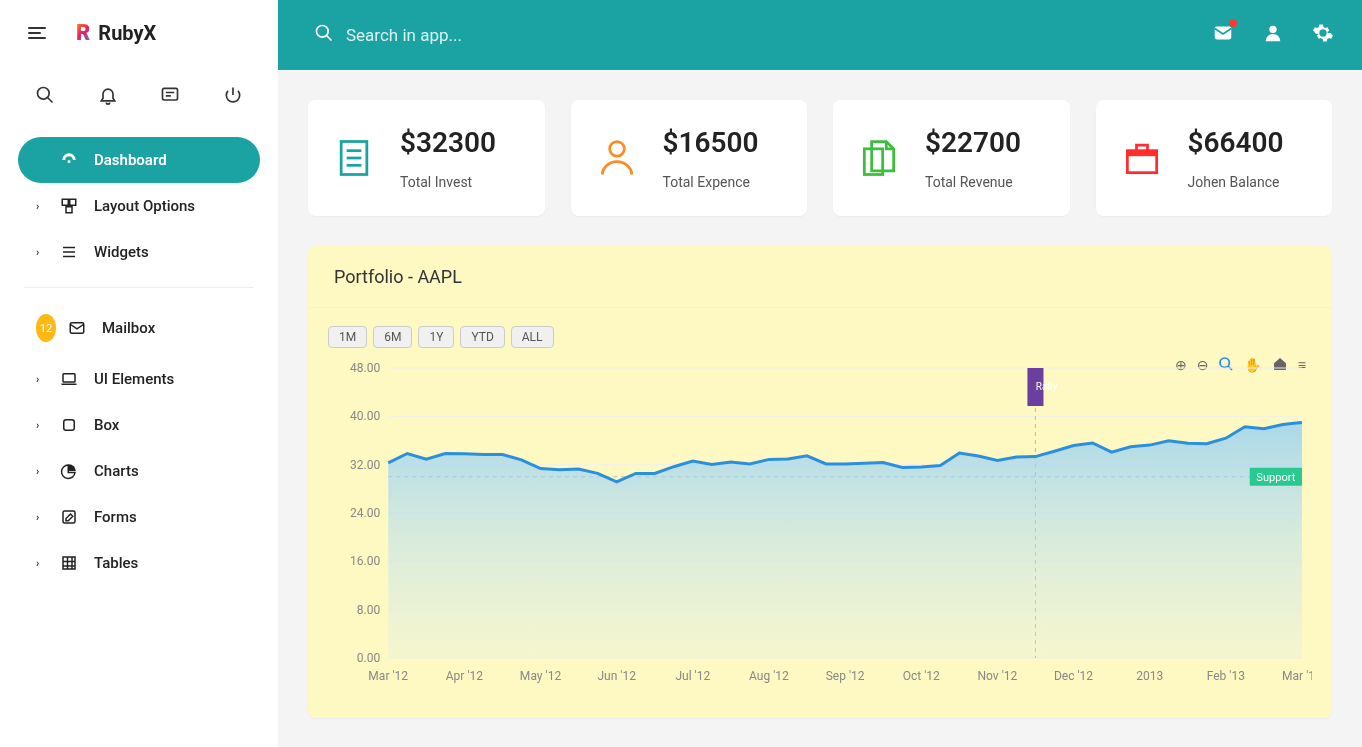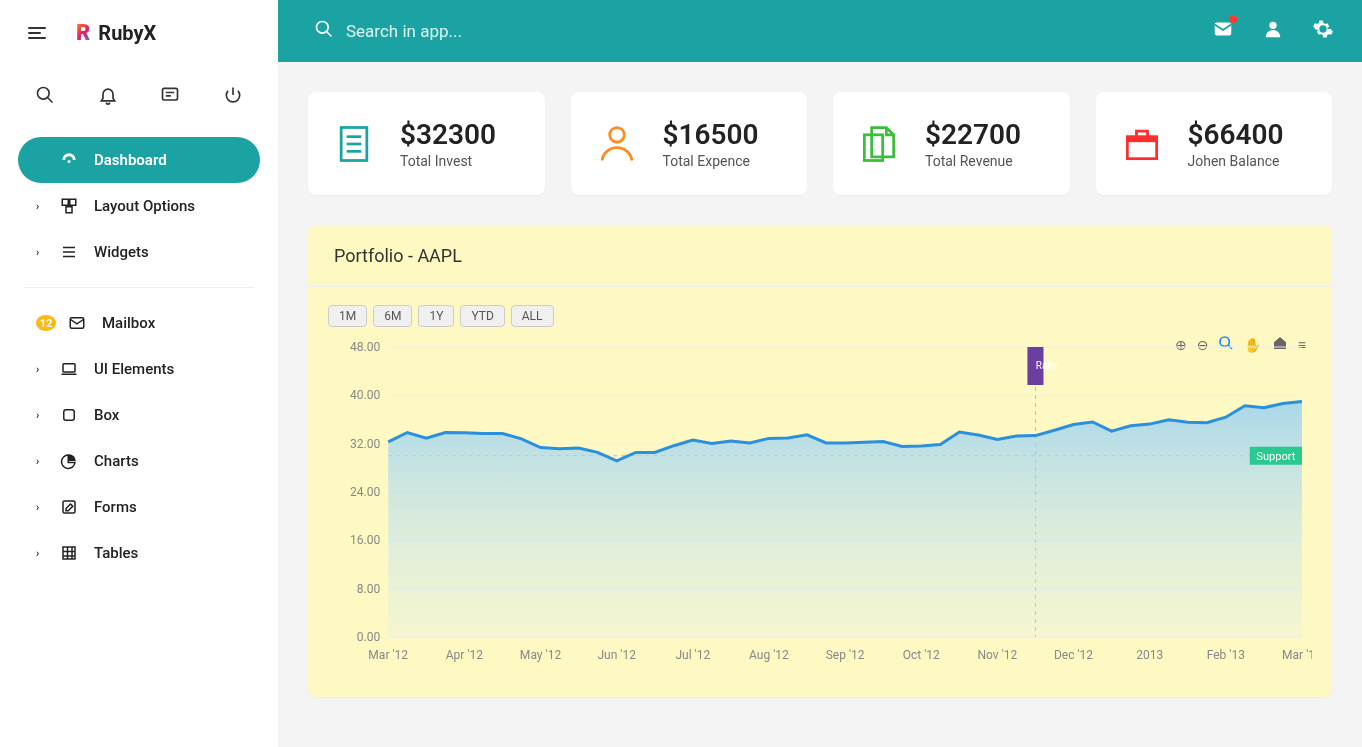--- a/index.html
+++ b/index.html
@@ -15,36 +15,36 @@
   .avatar{width:46px;height:46px;border-radius:50%;background:radial-gradient(circle at 40% 35%,#d8b48a 0 28%,#3a2a1e 30% 60%,#111 62% 100%);}
   .username{color:#888;font-size:14px;display:flex;align-items:center;gap:6px;}
   .quick-icons{display:flex;justify-content:space-around;padding:20px 14px 28px;color:#333;}
   .quick-icons .qi{cursor:pointer;}
   .nav{padding:0 18px;}
   .nav-item{display:flex;align-items:center;gap:15px;padding:14px 18px;color:#222;font-size:15px;font-weight:500;border-radius:30px;cursor:pointer;}
   .nav-item.active{background:#1ba3a3;color:#fff;font-weight:600;}
   .nav-item .chev{width:8px;color:#222;font-size:11px;}
   .nav-item.active .chev{color:#fff;}
   .nav-item .ico{width:20px;display:flex;justify-content:center;}
-  .badge{background:#fdb813;color:#fff;border-radius:50%;width:20px;height:16px;display:flex;align-items:center;justify-content:center;font-size:11px;font-weight:700;}
+  .badge{background:#fdb813;color:#fff;border-radius:50%;width:20px;height:28px;display:flex;align-items:center;justify-content:center;font-size:11px;font-weight:400;}
   .divider{height:1px;background:#eee;margin:12px 24px;}
   .main{flex:1;display:flex;flex-direction:column;height:100%;}
-  .topbar{height:62px;background:#1ba3a3;display:flex;align-items:center;padding:0 28px 0 36px;color:#fff;gap:14px;}
+  .topbar{height:70px;background:#1ba3a3;display:flex;align-items:center;padding:0 28px 0 36px;color:#fff;gap:14px;}
   .search-wrap{flex:1;display:flex;align-items:center;gap:12px;font-size:17px;}
   .search-wrap input{background:transparent;border:none;outline:none;color:#fff;font-size:17px;width:100%;}
   .search-wrap input::placeholder{color:rgba(255,255,255,.85);}
   .top-icons{display:flex;gap:28px;align-items:center;}
   .top-icons .ti{position:relative;cursor:pointer;}
   .dot{position:absolute;top:-3px;right:-3px;width:8px;height:8px;border-radius:50%;background:#ff3b30;}
   .content{padding:30px;overflow:auto;}
   .cards{display:flex;gap:26px;margin-bottom:30px;}
   .card{flex:1;background:#fff;border-radius:8px;padding:26px 24px;display:flex;align-items:center;gap:24px;box-shadow:0 1px 2px rgba(0,0,0,.04);}
   .card .cico{width:44px;height:44px;display:flex;align-items:center;justify-content:center;}
   .card .val{font-size:28px;font-weight:600;color:#222;}
-  .card .lbl{font-size:14px;color:#555;margin-top:2px;}
+  .card .lbl{font-size:14px;color:#555;margin-top:15px;}
   .panel{background:#fef9c3;border-radius:8px;box-shadow:0 1px 2px rgba(0,0,0,.04);}
   .panel-head{padding:20px 26px;border-bottom:1px solid #eee;font-size:18px;color:#333;}
   .panel-body{padding:18px 20px 30px;position:relative;}
   .range-btns{display:flex;gap:6px;margin-bottom:10px;}
   .range-btns button{background:#f0f0f0;border:1px solid #ccc;border-radius:4px;padding:3px 10px;font-size:12px;color:#555;cursor:pointer;}
   .toolbar{position:absolute;right:26px;top:48px;display:flex;gap:10px;align-items:center;color:#666;}
   .toolbar .tb{cursor:pointer;font-size:14px;}
   .toolbar .tb.active{color:#1e88ff;}
   .chart-wrap{position:relative;height:330px;margin-top:6px;}
   .chart-wrap svg{width:100%;height:100%;}

